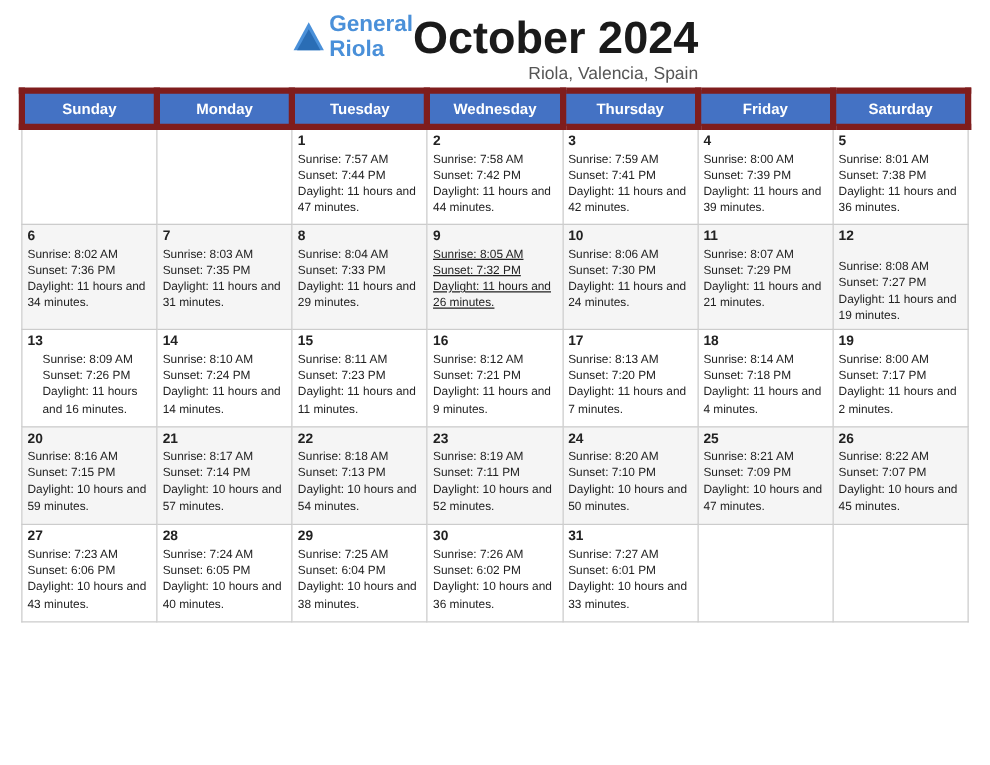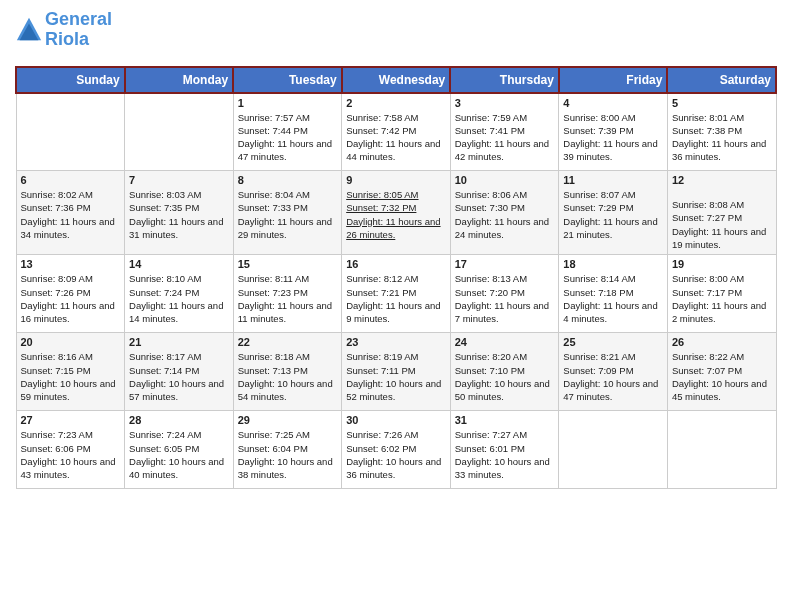--- a/index.html
+++ b/index.html
@@ -9,23 +9,23 @@
       width: 792px;
       height: 612px;
       overflow: hidden;
     }
     .container {
       width: 792px;
       padding: 10px 15px;
     }
     .header {
       display: flex;
-      justify-content: space-between;
+      justify-content: center;
       align-items: flex-start;
-      margin-bottom: 16px;
+      margin-bottom: 4px;
     }
     .logo {
       display: flex;
       align-items: center;
     }
     .logo-text {
       font-size: 18px;
       font-weight: bold;
       color: #1a1a1a;
       line-height: 1.1;
@@ -55,22 +55,22 @@
       width: 100%;
       border-collapse: collapse;
       table-layout: fixed;
     }
     thead tr th {
       background-color: #4472C4;
       color: #fff;
       font-size: 12px;
       font-weight: bold;
       padding: 5px 4px;
-      text-align: right;
-      border: 2px solid #7f1d1d;
+      text-align: center;
+      border: 5px solid #7f1d1d;
     }
     tbody tr td {
       border: 1px solid #ccc;
       vertical-align: top;
       padding: 3px 4px;
       font-size: 9.5px;
       color: #222;
       height: 78px;
       background: #fff;
     }
@@ -98,20 +98,24 @@
     <div class="logo">
       <svg class="logo-icon" viewBox="0 0 30 30">
         <polygon points="15,2 28,26 2,26" fill="#4a90d9"></polygon>
         <polygon points="15,8 25,26 5,26" fill="#2a6db5"></polygon>
       </svg>
       <div class="logo-text">
         <div><span>General</span></div>
         <div><span style="color:#4a90d9">Riola</span></div>
       </div>
     </div>
+    <div class="title-block">
+      <div class="month-title">October 2024</div>
+      <div class="subtitle">Riola, Valencia, Spain</div>
+    </div>
   </div>
 
   <table>
     <thead>
       <tr>
       <th>Sunday</th>
           <th>Monday</th>
           <th>Tuesday</th>
           <th>Wednesday</th>
           <th>Thursday</th>
@@ -194,21 +198,21 @@
           <td>
             <span class="day-num">12</span>
             <div class="day-info" style="white-space: pre-line; margin-top: 12px;">Sunrise: 8:08 AM
 Sunset: 7:27 PM
 Daylight: 11 hours and 19 minutes.</div>
           </td>
         </tr>
         <tr>
           <td>
             <span class="day-num">13</span>
-            <div class="day-info" style="white-space: pre-line;">Sunrise: 8:09 AM
+            <div class="day-info" style="white-space: pre-line; margin-left: 12px;">Sunrise: 8:09 AM
 Sunset: 7:26 PM
 Daylight: 11 hours and 16 minutes.</div>
           </td>
           <td>
             <span class="day-num">14</span>
             <div class="day-info" style="white-space: pre-line;">Sunrise: 8:10 AM
 Sunset: 7:24 PM
 Daylight: 11 hours and 14 minutes.</div>
           </td>
           <td>

